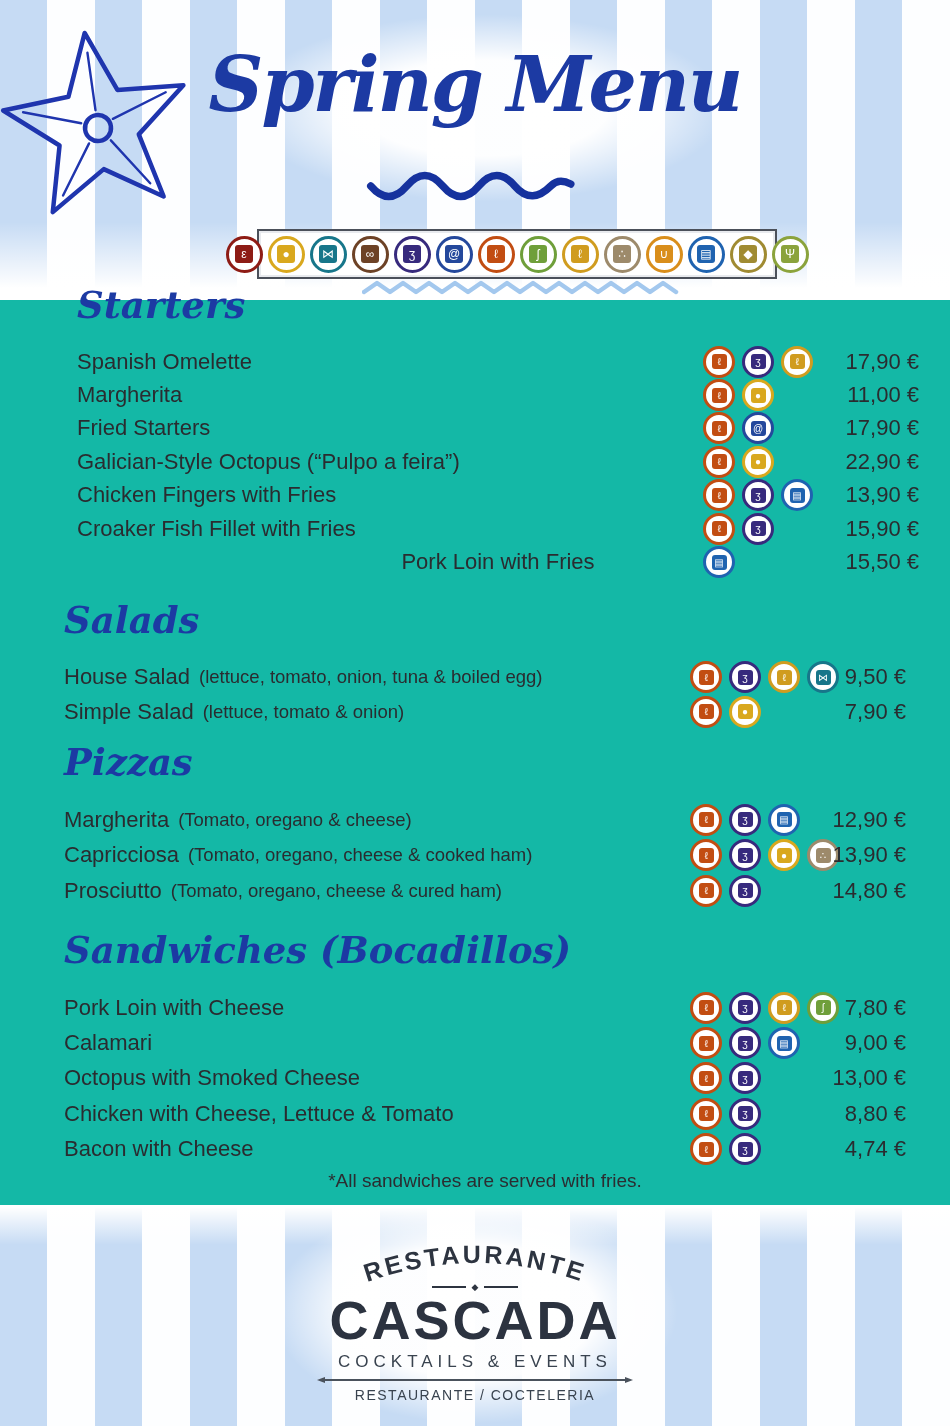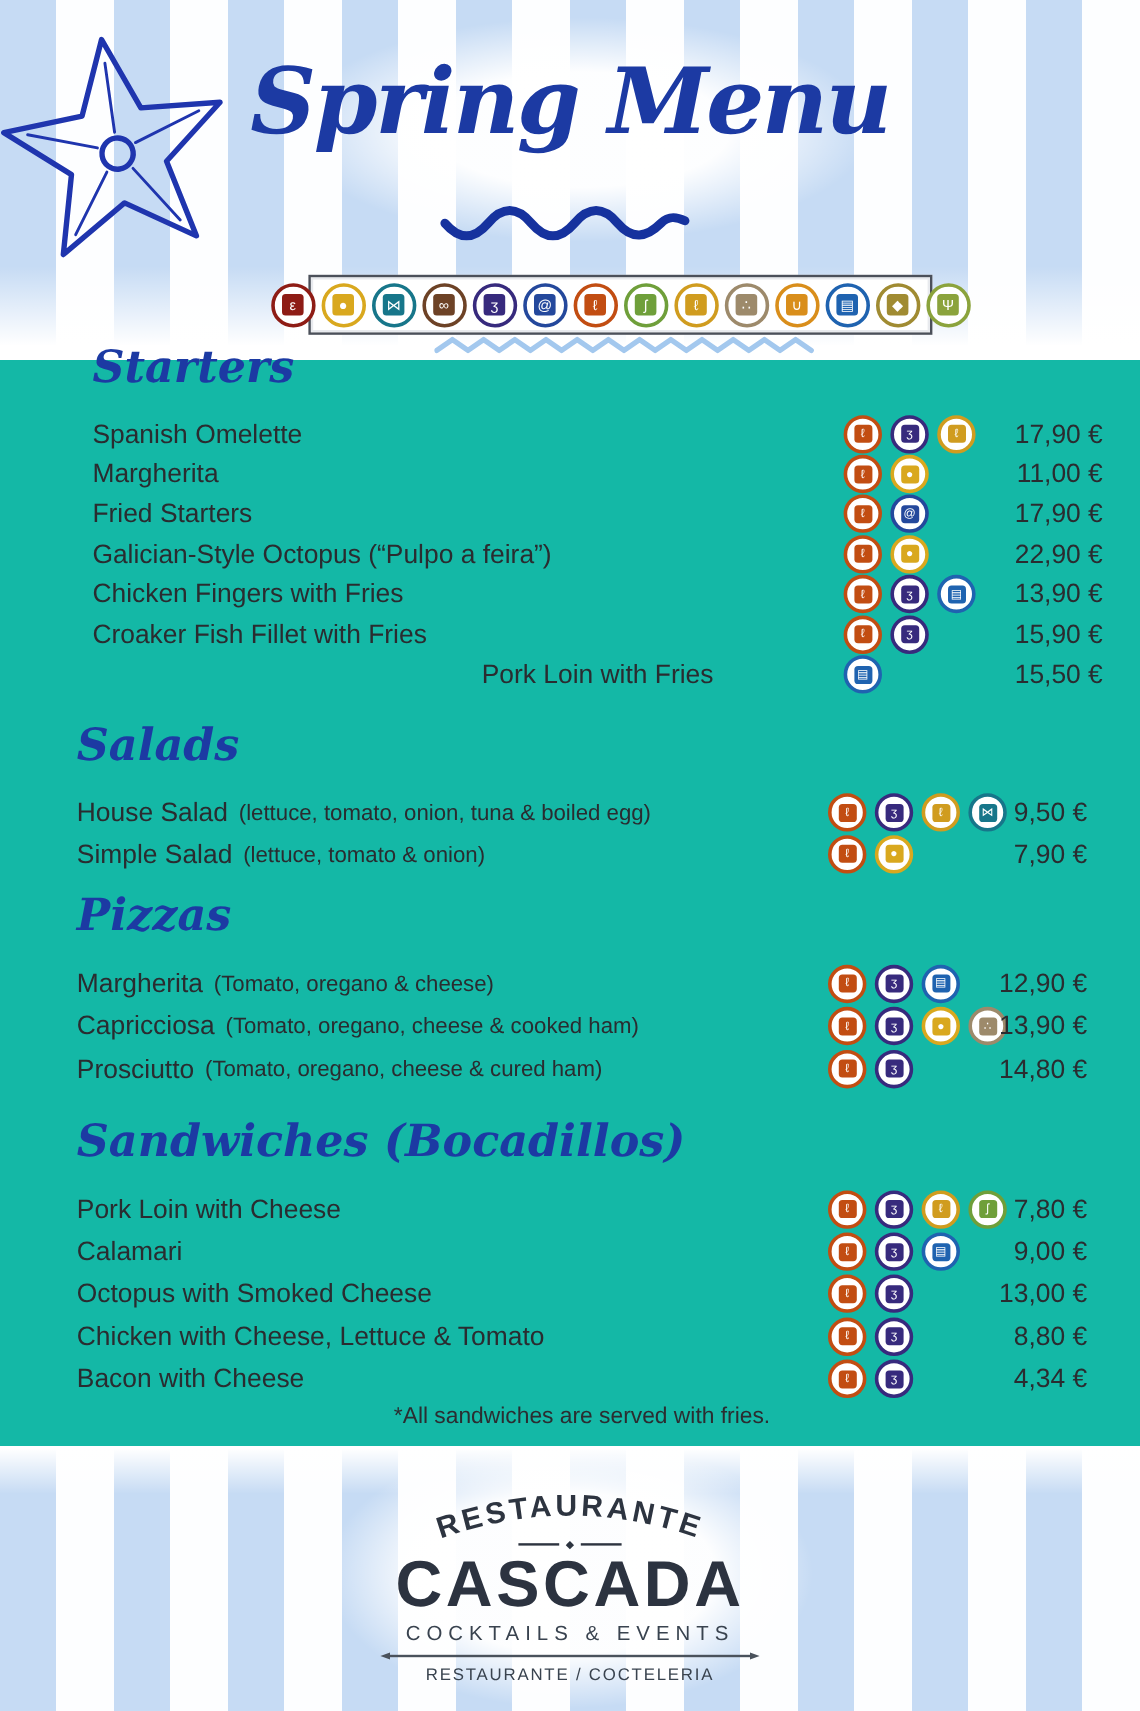--- a/index.html
+++ b/index.html
@@ -393,21 +393,21 @@
         <div class="menu-row" style="height: 35.4px;">
           <span class="item-name">Bacon with Cheese</span>
           <span class="row-icons">
             <span class="al-icon" style="--c: #c24d12;">
               <span class="sq">ℓ</span>
             </span>
             <span class="al-icon" style="--c: #372a7d;">
               <span class="sq">ʒ</span>
             </span>
           </span>
-          <span class="item-price">4,34 €</span>
+          <span class="item-price">4,74 €</span>
         </div>
       </div>
     </div>
 
   <div class="sandwich-note">*All sandwiches are served with fries.</div>
 
   <div class="logo-block">
     <svg class="arc-svg" width="300" height="64" viewBox="0 0 300 64" style="margin:0 auto;">
       <defs>
           <path id="arcpath" d="M 22,58 Q 150,4 278,58" fill="none"></path>

